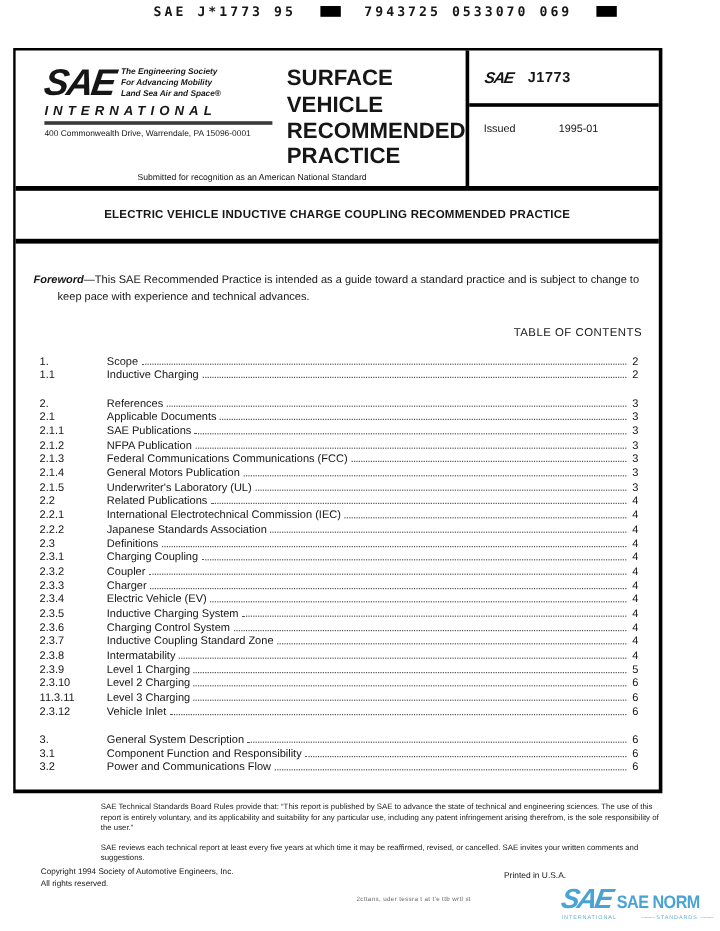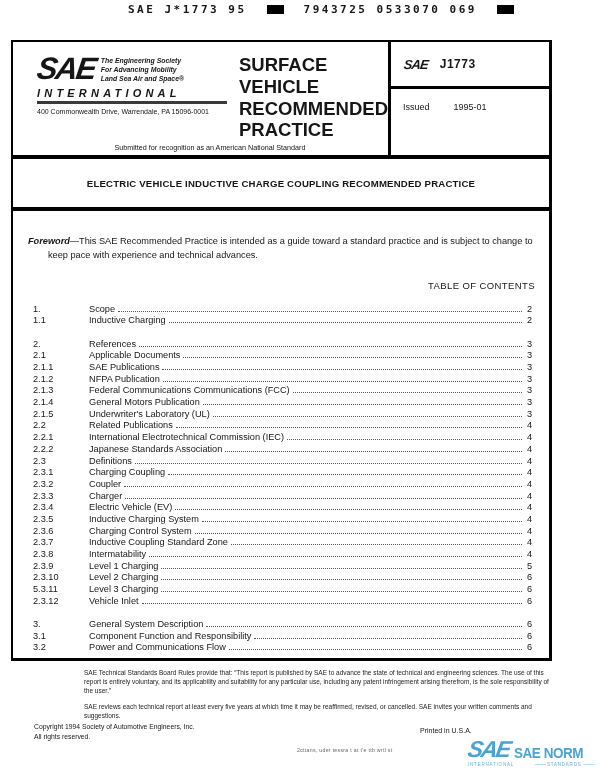--- a/index.html
+++ b/index.html
@@ -27,25 +27,25 @@
   .logo-rule{width:190px;height:3px;background:#3a3a3a;margin:2px 0 4px;}
   .address{font-size:7px;white-space:nowrap;}
   .title-cell{flex:1;box-sizing:border-box;padding:12px 0 8px 14px;font-weight:bold;
               font-size:18.5px;line-height:1.18;}
   .title-cell span{display:block;}
   .doc-box{width:162px;box-sizing:border-box;border-left:3px solid #000;display:flex;flex-direction:column;}
   .doc-box-top{height:47px;box-sizing:border-box;border-bottom:3px solid #000;display:flex;
                align-items:center;padding-left:13px;gap:12px;}
   .sae-mini{font-style:italic;font-weight:900;font-size:13px;letter-spacing:-1px;transform:skewX(-8deg);}
   .doc-number{font-weight:bold;font-size:12px;letter-spacing:0.5px;}
-  .doc-box-issued{display:flex;gap:24px;padding:13px 0 0 12px;font-size:9px;}
+  .doc-box-issued{display:flex;gap:36px;padding:13px 0 0 12px;font-size:9px;}
   .submitted{position:absolute;left:18px;bottom:3px;width:358px;text-align:center;font-size:7.2px;margin-top:40px;}
 
   
-  .band{height:52px;border-bottom:4px solid #000;box-sizing:border-box;display:flex;
+  .band{height:44px;border-bottom:4px solid #000;box-sizing:border-box;display:flex;
         align-items:center;justify-content:center;font-weight:bold;font-size:9.6px;letter-spacing:0.2px;}
 
   
   .content{padding:15px 14px 0 15px;}
   .foreword{font-size:9.2px;line-height:1.5;padding-left:20px;text-indent:-20px;width:505px;}
   .toc-heading{text-align:right;font-size:9.5px;letter-spacing:0.4px;margin:17px 0 13px;}
   .toc-row{display:flex;align-items:baseline;height:11.7px;font-size:9.2px;padding:0 3px 0 5px;}
   .toc-num{width:56px;flex:none;}
   .toc-title{white-space:nowrap;flex:none;}
   .toc-dots{flex:1;border-bottom:1px dotted #555;margin:0 2px 2.5px 3px;}
@@ -287,21 +287,21 @@
   </div>
 
   <div class="toc-row">
     <span class="toc-num">2.3.10</span>
     <span class="toc-title">Level 2 Charging</span>
     <span class="toc-dots"></span>
     <span class="toc-page">6</span>
   </div>
 
   <div class="toc-row">
-    <span class="toc-num">5.3.11</span>
+    <span class="toc-num">11.3.11</span>
     <span class="toc-title">Level 3 Charging</span>
     <span class="toc-dots"></span>
     <span class="toc-page">6</span>
   </div>
 
   <div class="toc-row">
     <span class="toc-num">2.3.12</span>
     <span class="toc-title">Vehicle Inlet</span>
     <span class="toc-dots"></span>
     <span class="toc-page">6</span>

